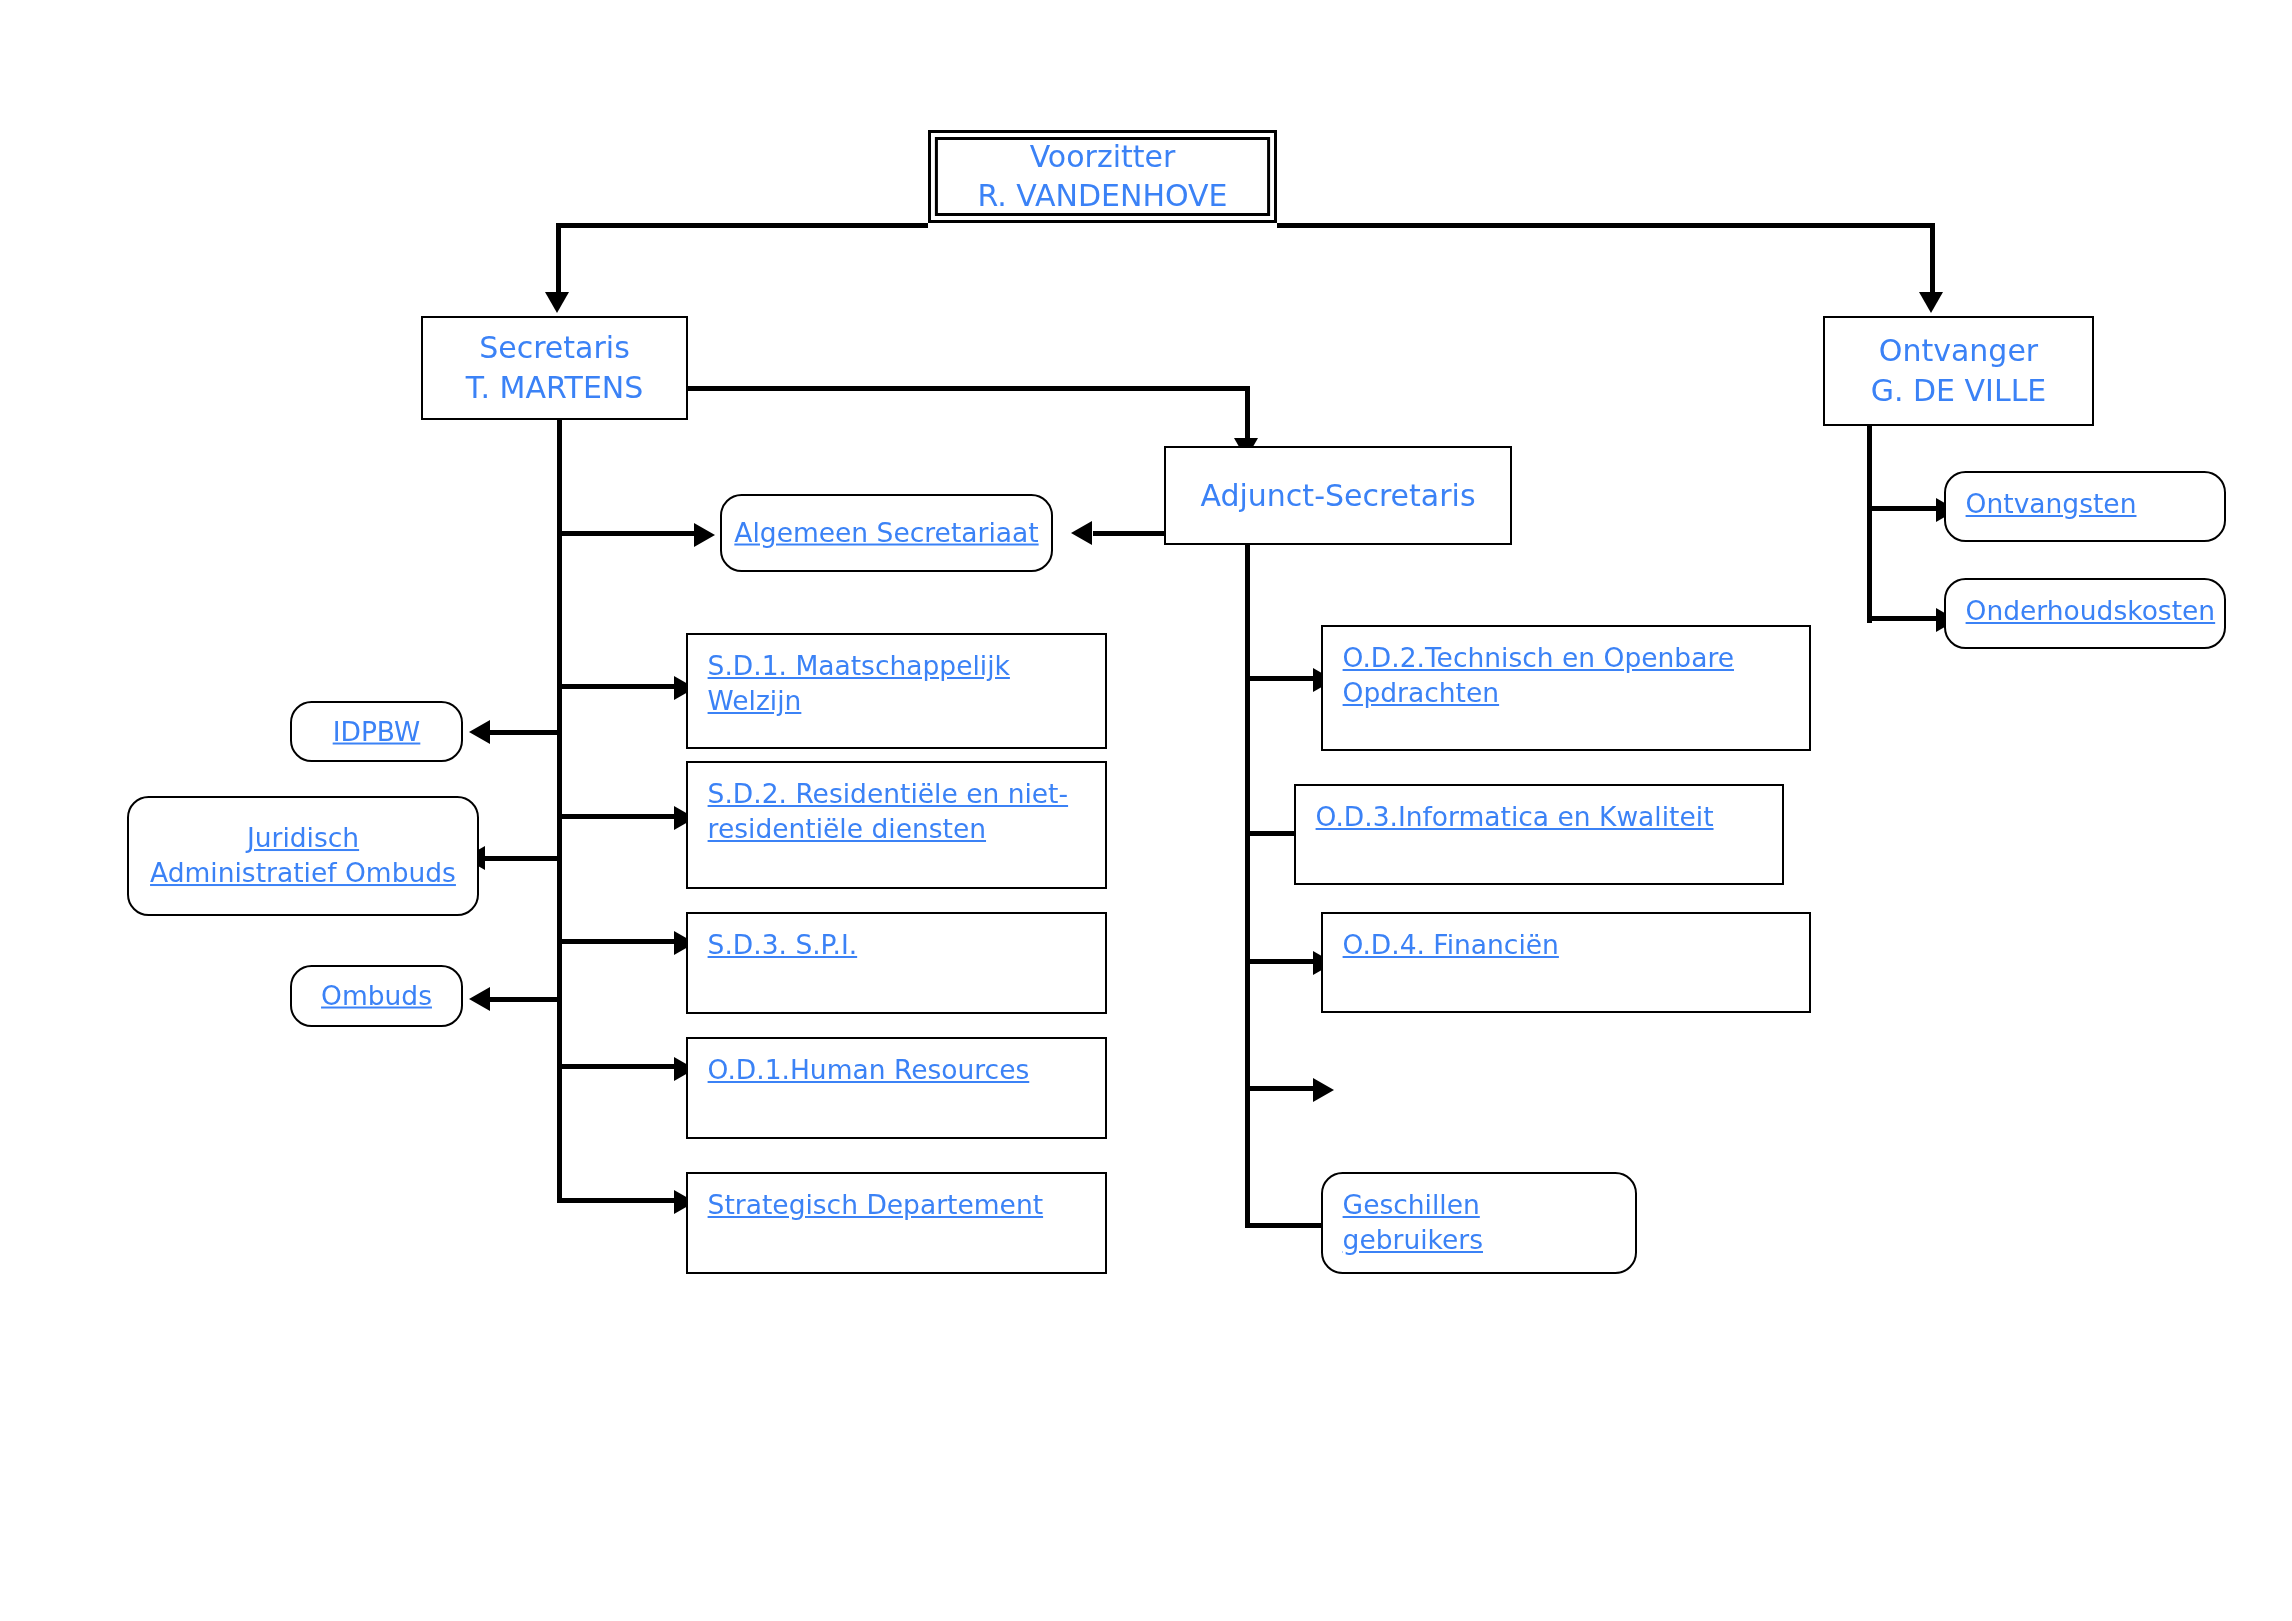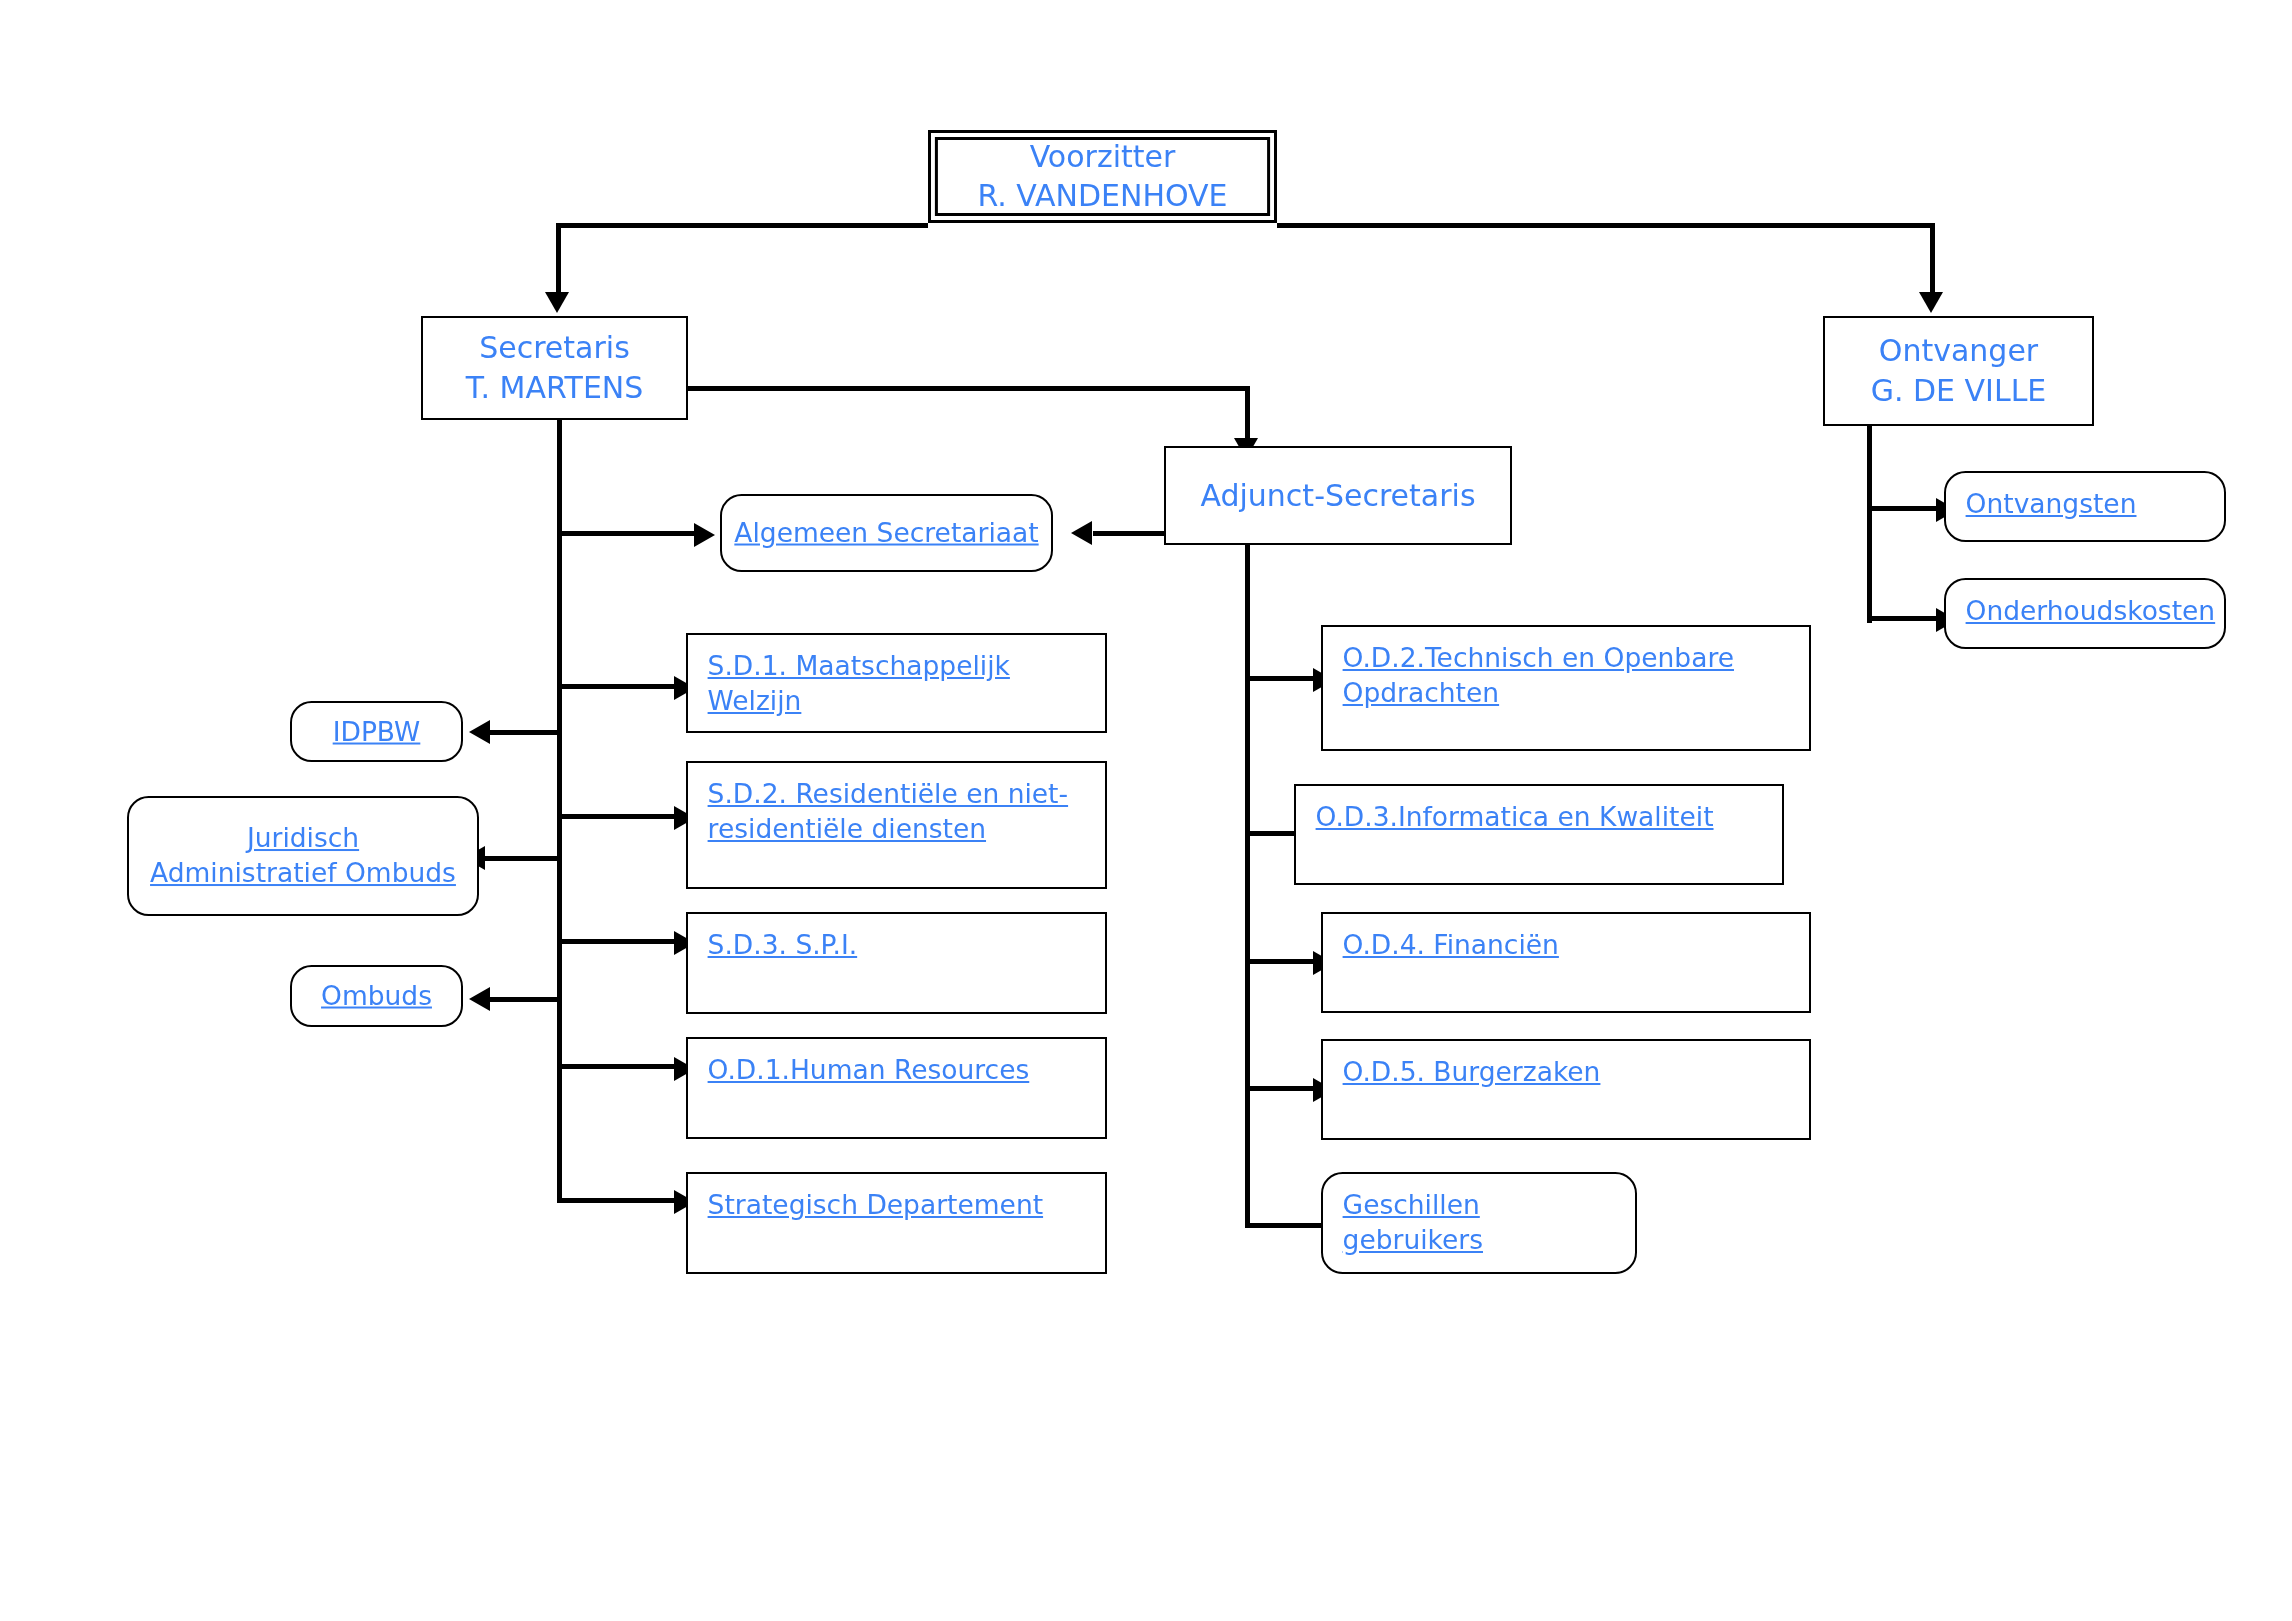--- a/index.html
+++ b/index.html
@@ -199,21 +199,21 @@
   </div>
 
   <div class="node rounded centeru" style="left:127px; top:796px; width:352px; height:120px;">
     <div class="label"><u>Juridisch</u><br><u>Administratief Ombuds</u></div>
   </div>
 
   <div class="node rounded centeru" style="left:290px; top:965px; width:173px; height:62px;">
     <div class="label"><u>Ombuds</u></div>
   </div>
 
-  <div class="node lefttop" style="left:686px; top:633px; width:421px; height:100px;">
+  <div class="node lefttop" style="left:686px; top:633px; width:421px; height:116px;">
     <div class="label"><u>S.D.1. Maatschappelijk Welzijn</u></div>
   </div>
 
   <div class="node lefttop" style="left:686px; top:761px; width:421px; height:128px;">
     <div class="label"><u>S.D.2. Residentiële en niet-</u><br><u>residentiële diensten</u></div>
   </div>
 
   <div class="node lefttop" style="left:686px; top:912px; width:421px; height:102px;">
     <div class="label"><u>S.D.3. S.P.I.</u></div>
   </div>
@@ -231,23 +231,20 @@
   </div>
 
   <div class="node lefttop" style="left:1294px; top:784px; width:490px; height:101px;">
     <div class="label"><u>O.D.3.Informatica en Kwaliteit</u></div>
   </div>
 
   <div class="node lefttop" style="left:1321px; top:912px; width:490px; height:101px;">
     <div class="label"><u>O.D.4. Financiën</u></div>
   </div>
 
-  <div class="node lefttop" style="left:1321px; top:1039px; width:490px; height:101px;">
-    <div class="label"><u>O.D.5. Burgerzaken</u></div>
-  </div>
 
   <div class="node rounded lefttop" style="left:1321px; top:1172px; width:316px; height:102px;">
     <div class="label"><u>Geschillen gebruikers</u></div>
   </div>
 
   <div class="node rounded lefttop" style="left:1944px; top:471px; width:282px; height:71px;">
     <div class="label"><u>Ontvangsten</u></div>
   </div>
 
   <div class="node rounded lefttop" style="left:1944px; top:578px; width:282px; height:71px;">

